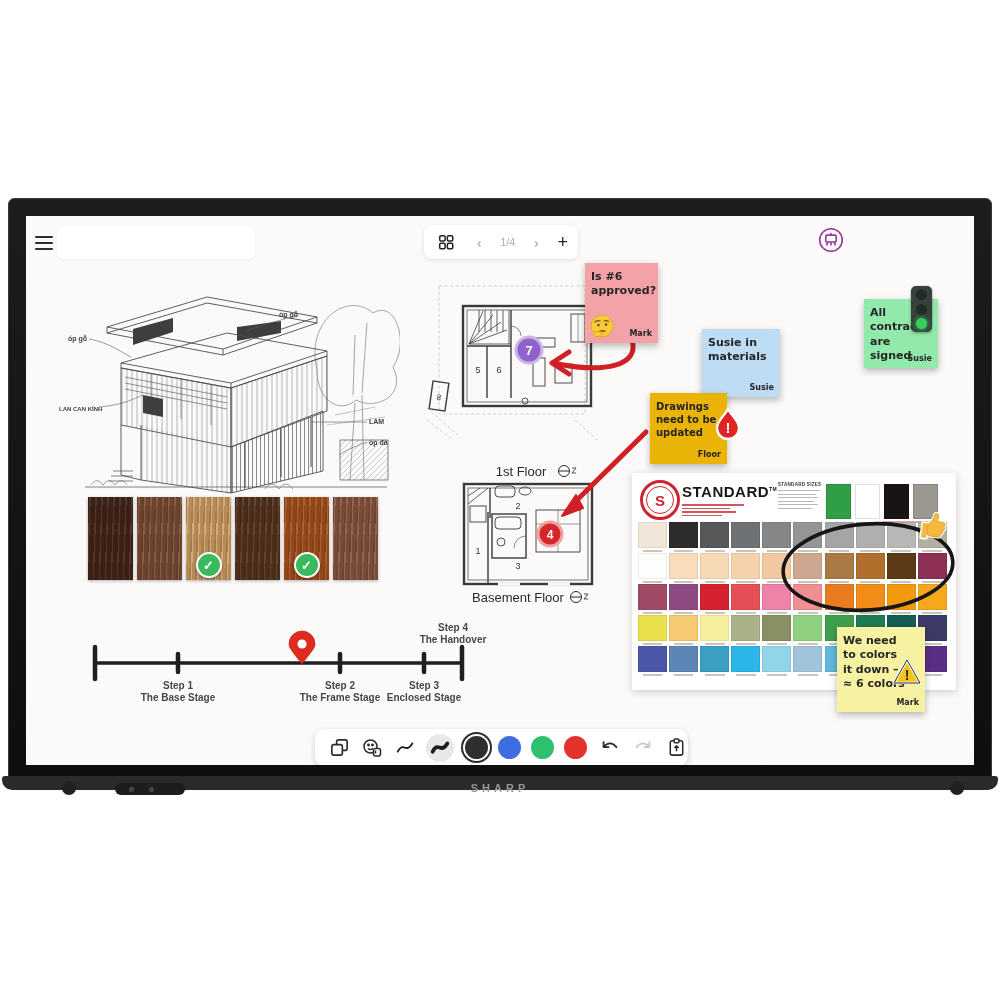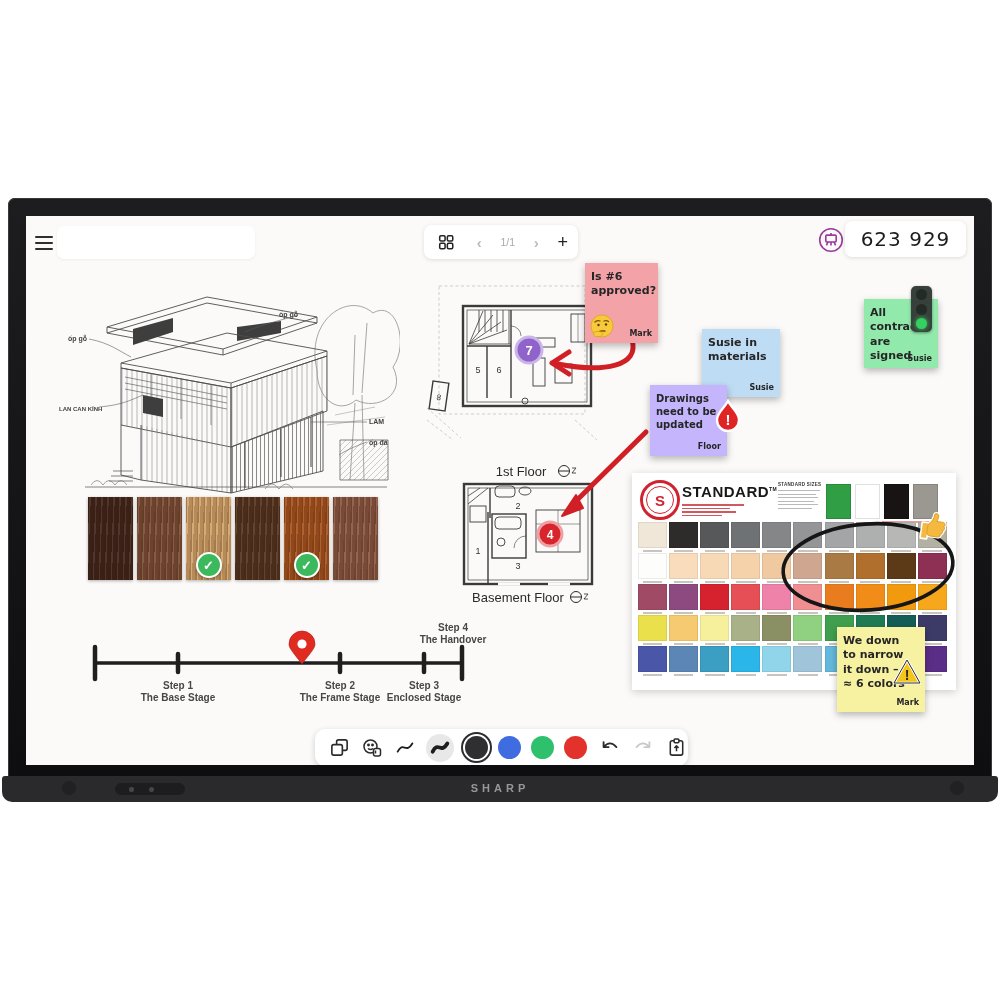--- a/index.html
+++ b/index.html
@@ -4,21 +4,21 @@
 <style>
   html,body{margin:0;padding:0;background:#fff;width:1000px;height:1000px;overflow:hidden;
     font-family:"Liberation Sans",sans-serif;}
   .abs{position:absolute;}
   
   #stage{position:relative;width:1000px;height:1000px;background:#fff;}
   #frame{position:absolute;left:8px;top:198px;width:984px;height:580px;
     background:linear-gradient(#1d1d1f,#0e0e10);border-radius:7px 7px 3px 3px;
     box-shadow:0 0 0 1px #39393c inset;}
   #screen{position:absolute;left:26px;top:216px;width:948px;height:549px;background:#fbfaf9;overflow:hidden;}
-  #chin{position:absolute;left:2px;top:776px;width:996px;height:26px;background:#2a2a2d;
+  #chin{position:absolute;left:2px;top:776px;width:996px;height:14px;background:#2a2a2d;
     border-radius:3px 3px 10px 10px;}
   #chin .brand{position:absolute;left:0;right:0;top:6px;text-align:center;color:#97979b;
     font-size:11px;font-weight:700;letter-spacing:4px;}
   .chin-dot{position:absolute;width:14px;height:14px;border-radius:50%;background:#212124;top:5px;}
   #chin-pill{position:absolute;left:113px;top:7px;width:70px;height:12px;background:#1d1d20;border-radius:6px;}
   #chin-pill i{position:absolute;top:3.5px;width:5px;height:5px;background:#46464a;border-radius:2px;display:block;}
   
   #hamburger{left:9px;top:20px;width:18px;height:14px;display:flex;flex-direction:column;justify-content:space-between;cursor:pointer;}
   #hamburger b{height:2px;background:#2e2e30;border-radius:1px;}
   #title-ghost{left:31px;top:10px;width:198px;height:33px;background:#fff;border-radius:7px;box-shadow:0 1px 3px rgba(0,0,0,.05);}
@@ -103,34 +103,31 @@
     <div id="pager" class="abs">
       <span class="tbtn">
         <svg width="18" height="18" viewBox="0 0 20 20" fill="none" stroke="#242424" stroke-width="1.7">
           <rect x="3" y="3" width="6" height="6" rx="1.4"></rect>
             <rect x="11.5" y="3" width="6" height="6" rx="1.4"></rect>
           <rect x="3" y="11.5" width="6" height="6" rx="1.4"></rect>
             <rect x="11.5" y="11.5" width="6" height="6" rx="1.4"></rect>
         </svg>
         </span>
       <span class="chev">‹</span>
-      <span class="pg">1/1</span>
+      <span class="pg">1/4</span>
       <span class="chev">›</span>
       <span class="plus">+</span>
     </div>
 
     <div id="easel" class="abs">
       <svg width="26" height="26" viewBox="0 0 24 24" fill="none" stroke="#993a9e" stroke-width="1.5">
         <circle cx="12" cy="12" r="10.4"></circle>
         <rect x="7.2" y="7.5" width="9.6" height="6.3" rx="1"></rect>
         <path d="M12 5.6v1.9 M9.2 13.8 7.8 17 M14.8 13.8 16.2 17 M12 13.8V17"></path>
       </svg>
-    </div>
-    <div id="code-card" class="abs">
-      <span>623 929</span>
     </div>
 
     <svg id="sketch" class="abs" viewBox="0 0 345 225">
       <defs>
         <pattern id="vl" width="5" height="8" patternUnits="userSpaceOnUse">
             <path d="M2 0V8" stroke="#8a8a8a" stroke-width="0.6"></path>
           </pattern>
         <pattern id="vl2" width="4" height="8" patternUnits="userSpaceOnUse">
             <path d="M1.5 0V8" stroke="#6f6f6f" stroke-width="0.8"></path>
           </pattern>
@@ -584,41 +581,41 @@
         <ellipse cx="9" cy="21" rx="4.5" ry="2.6" fill="#f8c93c" stroke="#d9a410" stroke-width="0.8"></ellipse>
       </svg>
       <span class="author">Mark</span>
     </div>
 
     <div class="note" style="left:676px;top:113px;width:78px;height:68px;background:#bedcf4;">
       <div>Susie in materials</div>
       <span class="author">Susie</span>
     </div>
 
-    <div class="note" style="left:624px;top:169px;width:77px;height:71px;background:#c4b5fd;font-size:10px;">
+    <div class="note" style="left:624px;top:177px;width:77px;height:71px;background:#eab308;font-size:10px;">
       <div>Drawings need to be updated</div>
       <span class="author">Floor</span>
       <svg class="badge-icon" style="position:absolute;right:-16px;top:14px;" width="30" height="36" viewBox="0 0 30 36">
         <path d="M15 2C11 10 4 13 4 21a11 11 0 0 0 22 0C26 13 19 10 15 2Z" fill="#e02424" stroke="#fff" stroke-width="2.4"></path>
         <text x="15" y="26" text-anchor="middle" font-size="15" font-weight="700" fill="#fff">!</text>
       </svg>
     </div>
 
     <div class="note" style="left:838px;top:83px;width:74px;height:69px;background:#92e9ac;">
       <div>All contracts are signed</div>
       <span class="author">Susie</span>
     </div>
     <div id="traffic" class="abs">
         <i></i>
         <i></i>
         <i class="on"></i>
       </div>
 
     <div class="note" style="left:811px;top:411px;width:88px;height:85px;background:#f7f1a2;">
-      <div style="width:64px;">We down to narrow it down –</div>
+      <div style="width:64px;">We need to colors it down –</div>
       <div>≈ 6 colors</div>
       <svg class="badge-icon" style="position:absolute;right:2px;top:30px;" width="32" height="30" viewBox="0 0 32 30">
         <path d="M16 3 29 26H3Z" fill="#f5c518" stroke="#fff" stroke-width="2.6" stroke-linejoin="round"></path>
         <path d="M16 3 29 26H3Z" fill="none" stroke="#2b2b2b" stroke-width="1" stroke-linejoin="round"></path>
         <text x="16" y="23" text-anchor="middle" font-size="14" font-weight="700" fill="#2b2b2b">!</text>
       </svg>
       <span class="author">Mark</span>
     </div>
 
     <div id="toolbar" class="abs">

